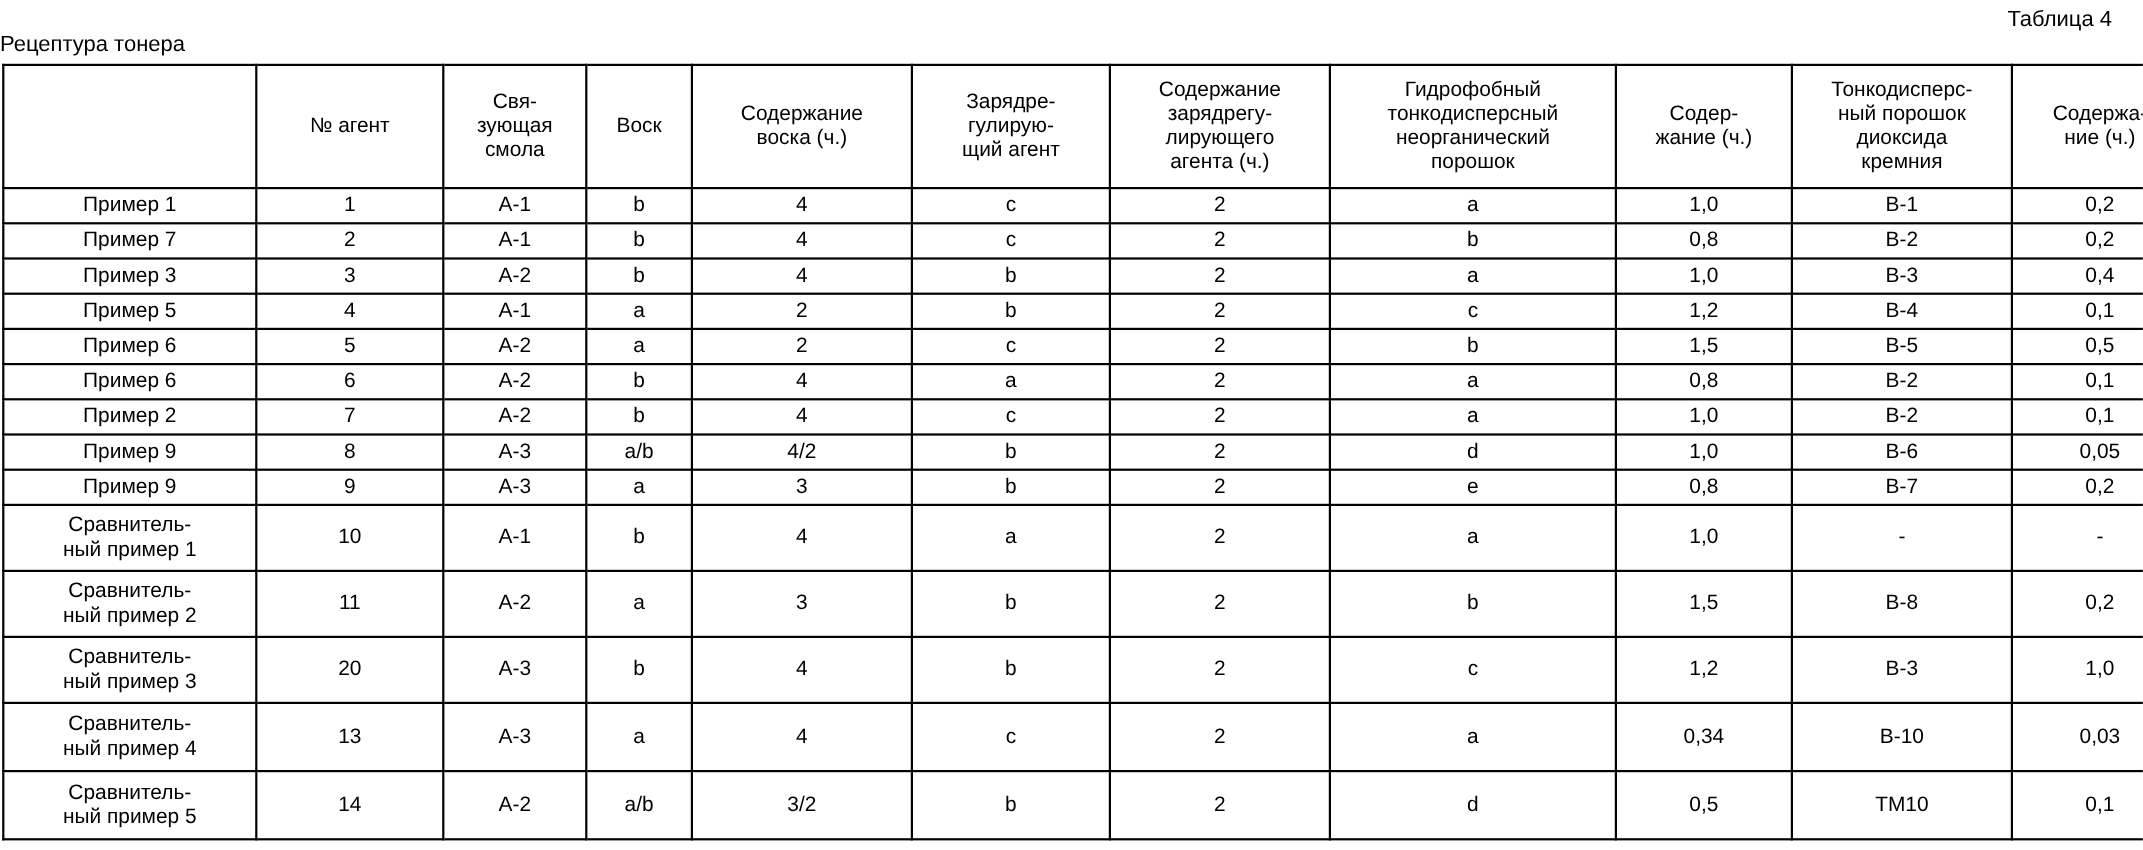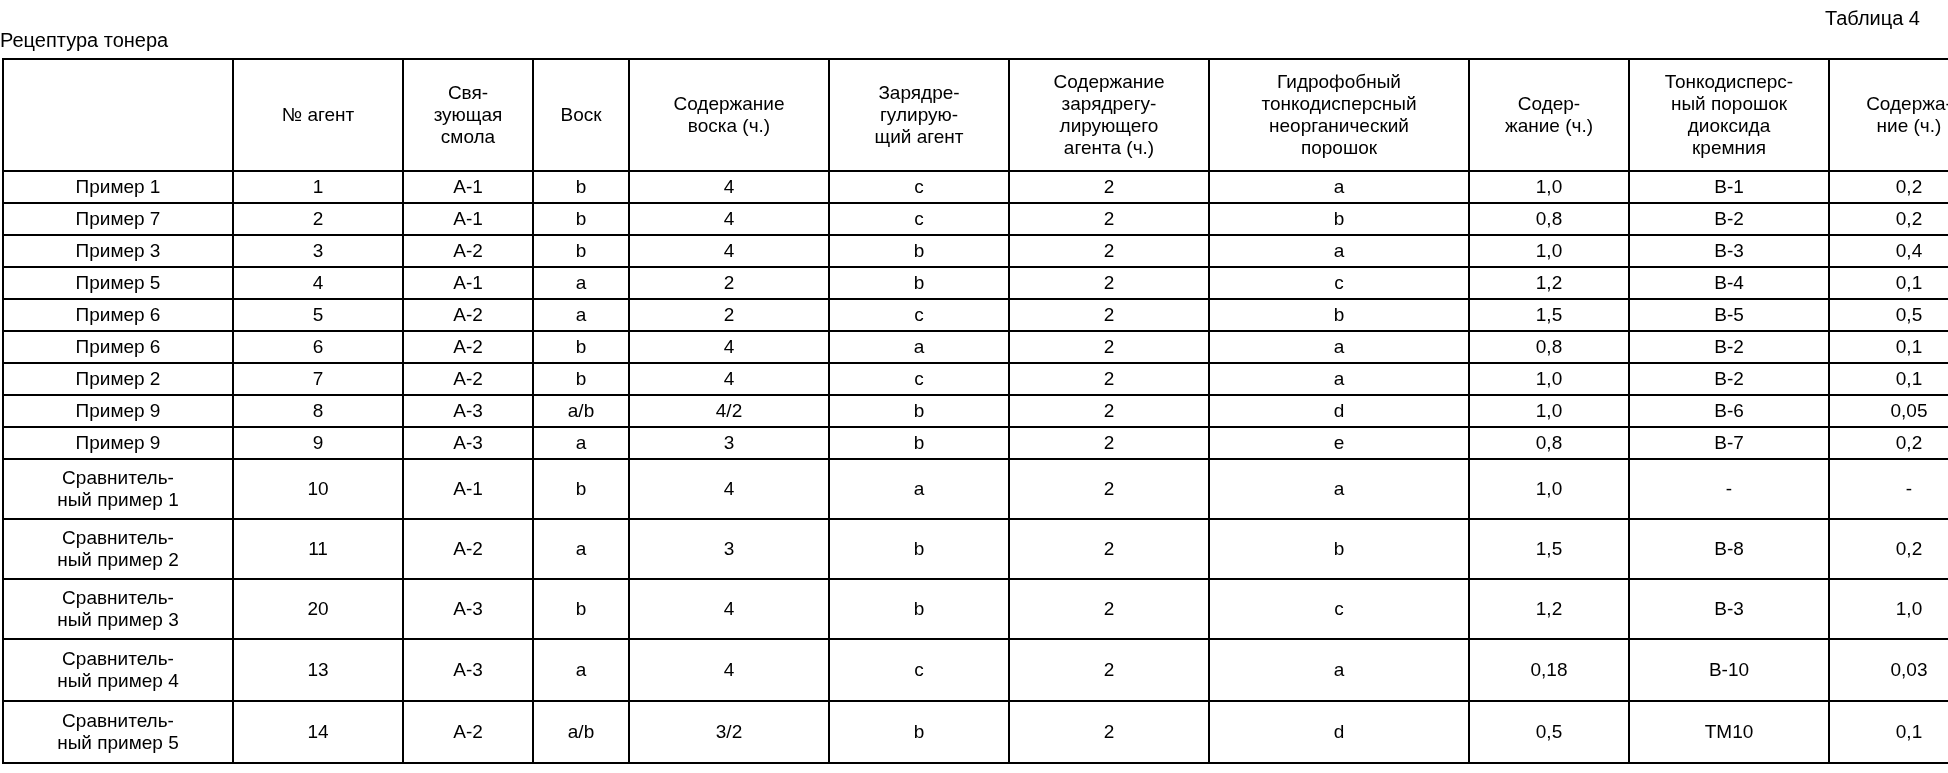--- a/index.html
+++ b/index.html
@@ -279,21 +279,21 @@
         </tr>
         <tr class="tall2">
           <td class="rowlabel">Сравнитель-<br>ный пример 4</td>
           <td>13</td>
           <td>А-3</td>
           <td>a</td>
           <td>4</td>
           <td>c</td>
           <td>2</td>
           <td>a</td>
-          <td>0,18</td>
+          <td>0,34</td>
           <td>B-10</td>
           <td>0,03</td>
         </tr>
         <tr class="tall2">
           <td class="rowlabel">Сравнитель-<br>ный пример 5</td>
           <td>14</td>
           <td>А-2</td>
           <td>a/b</td>
           <td>3/2</td>
           <td>b</td>

